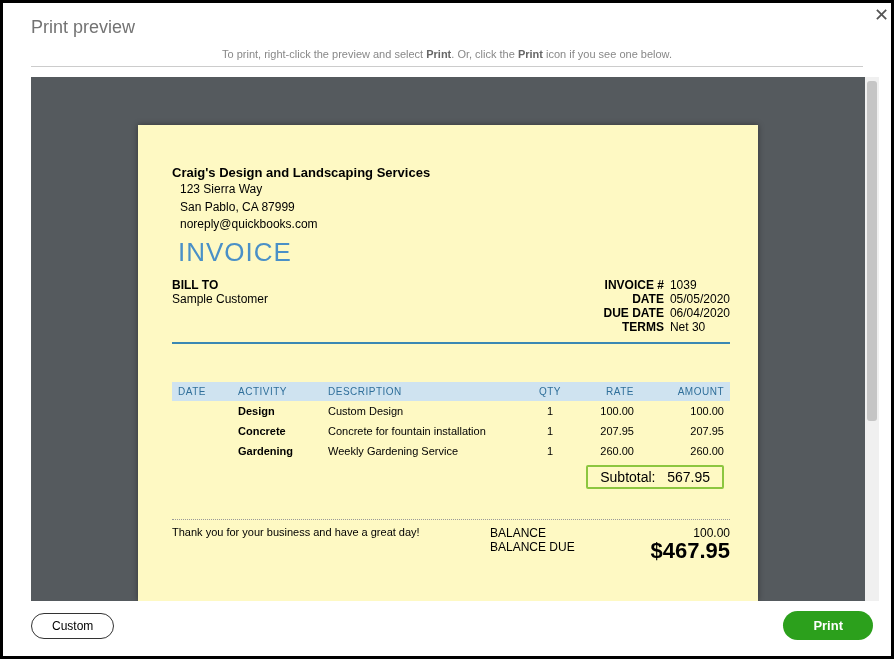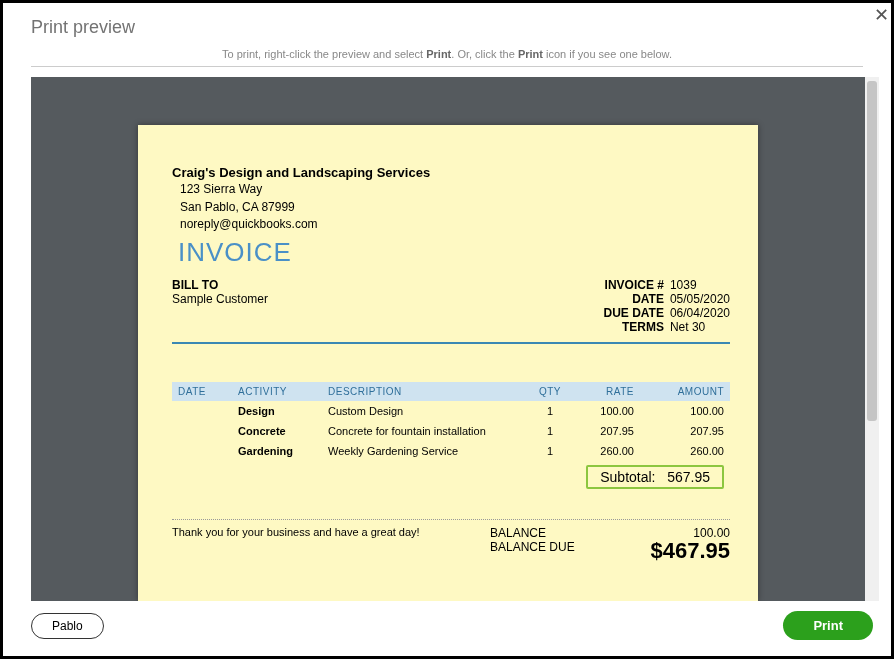--- a/index.html
+++ b/index.html
@@ -305,16 +305,16 @@
         </div>
 
       </div>
     </div>
     <div class="scrollbar">
       <div class="scroll-thumb"></div>
     </div>
   </div>
 
   <div class="button-bar">
-    <button class="btn-close">Pablo</button>
+    <button class="btn-close">Custom</button>
     <button class="btn-print">Print</button>
   </div>
 </div>
 
 </body></html>

